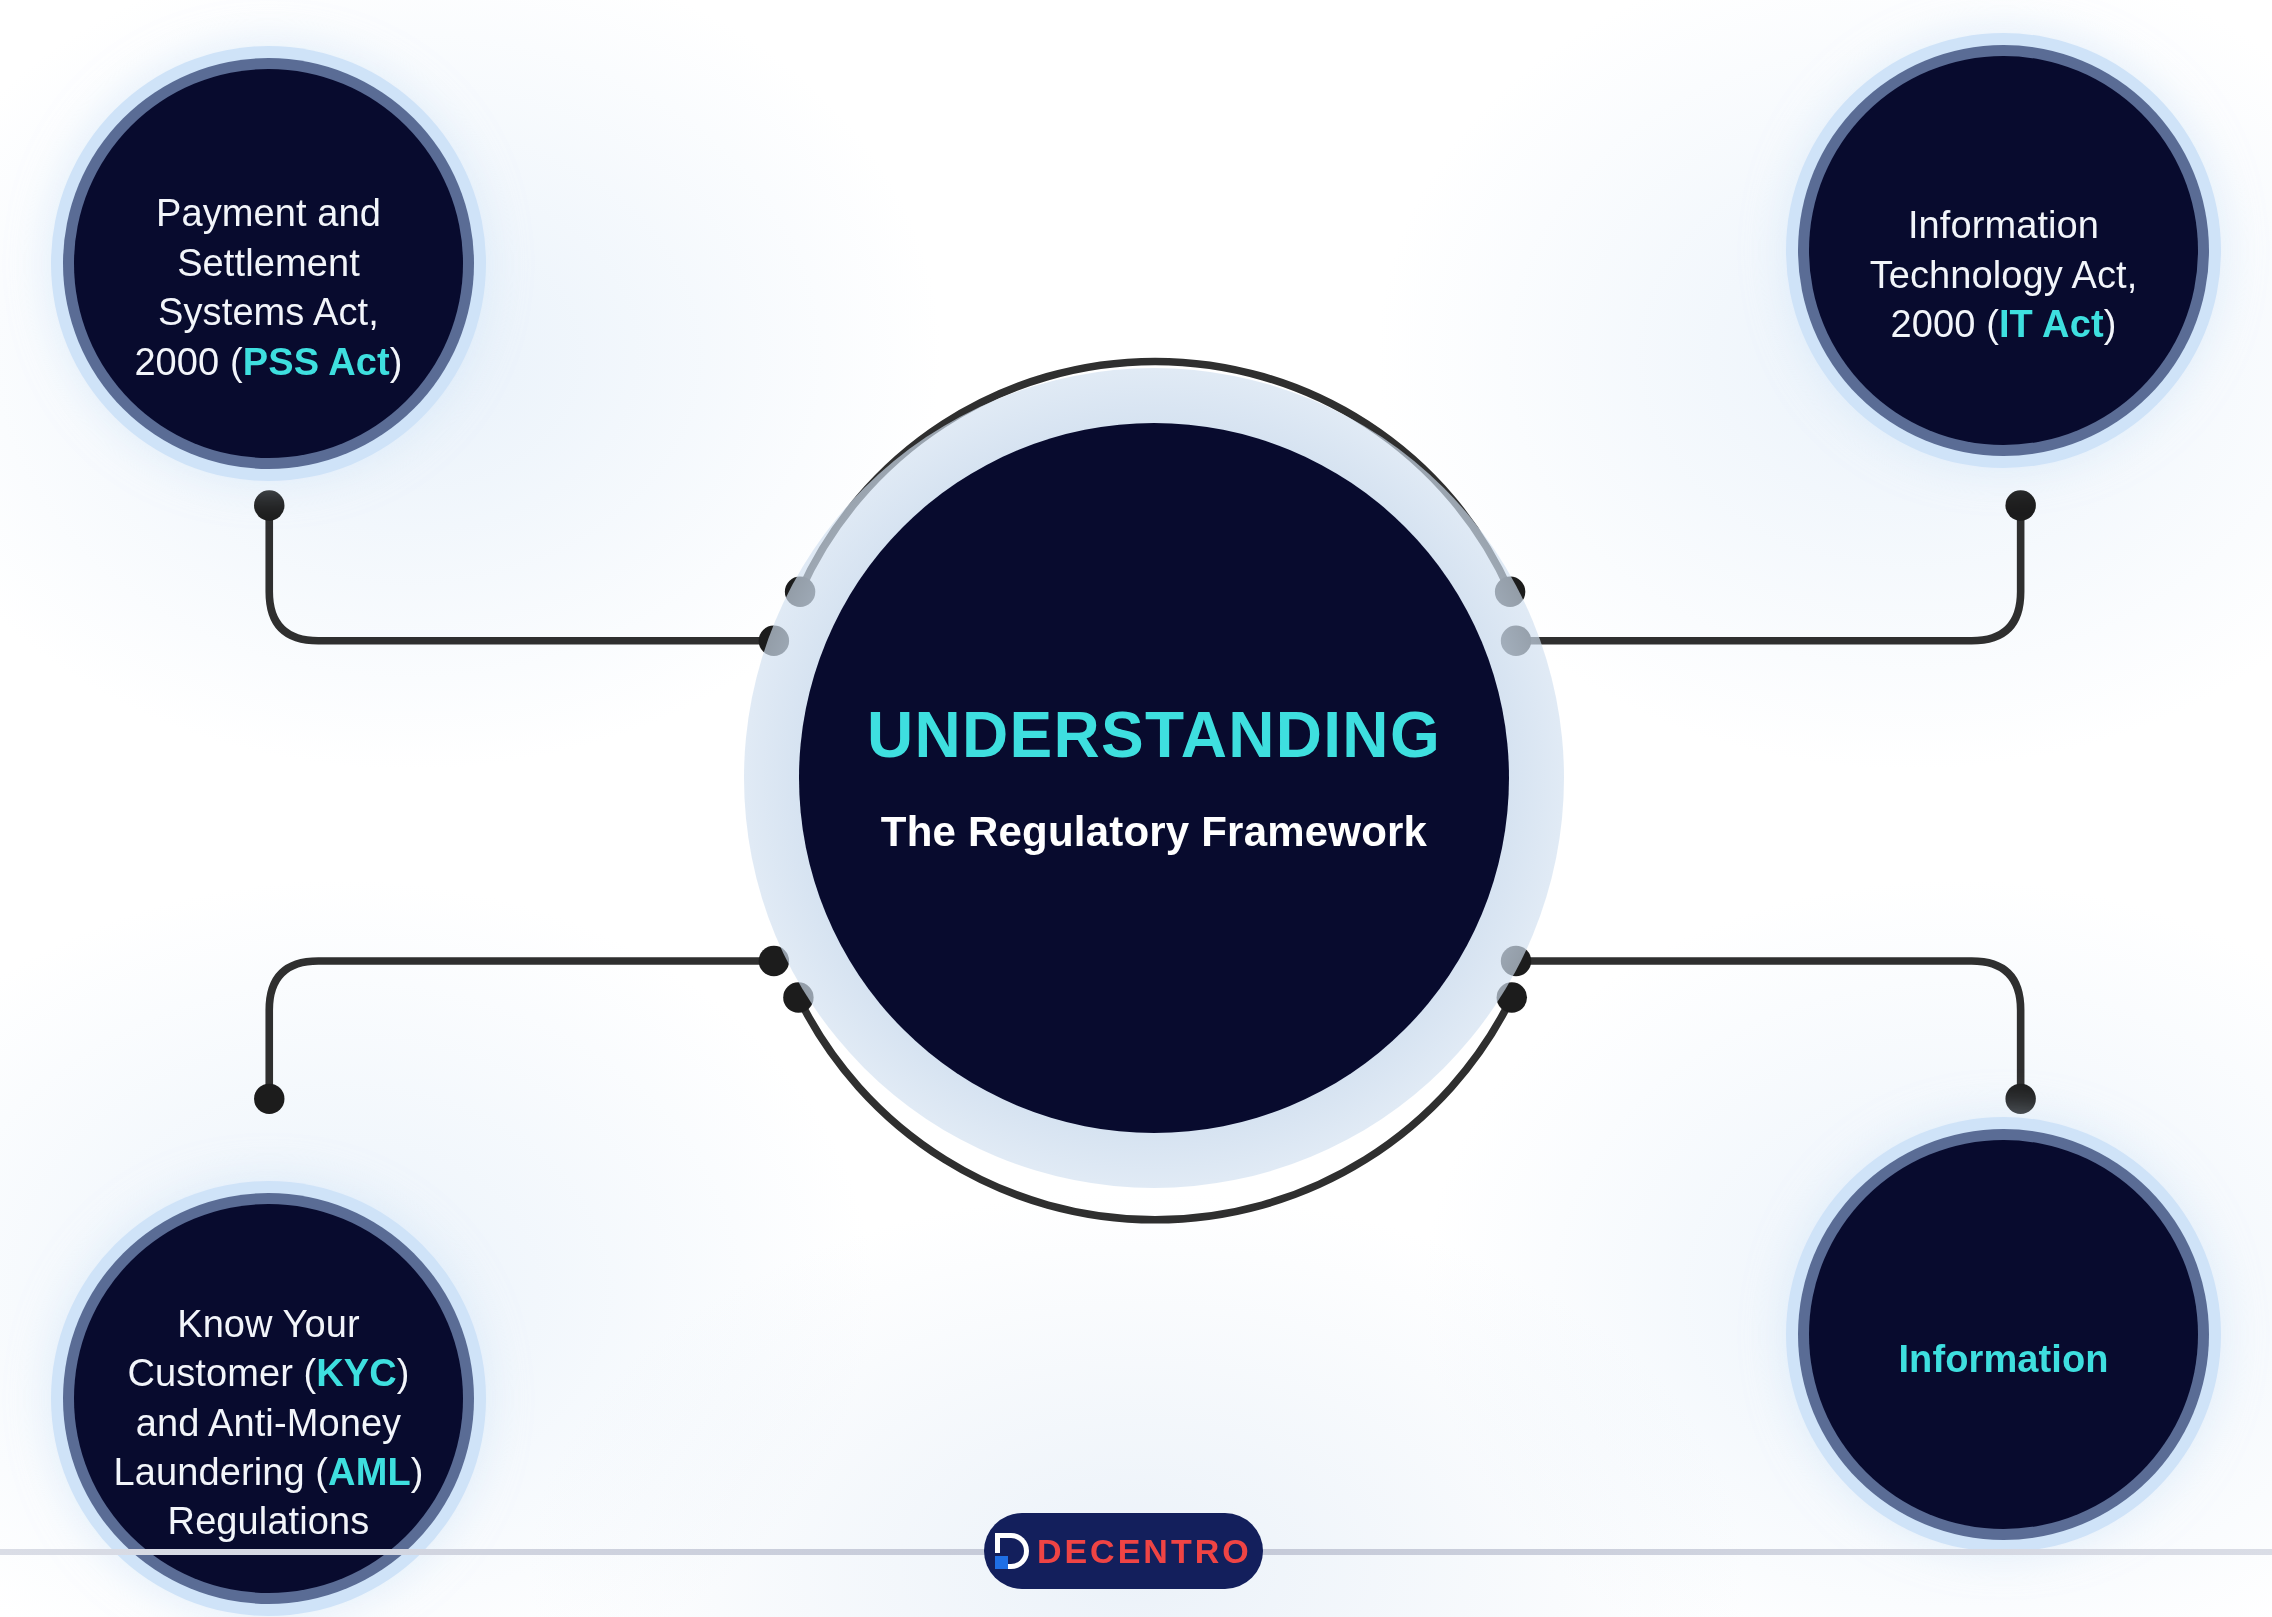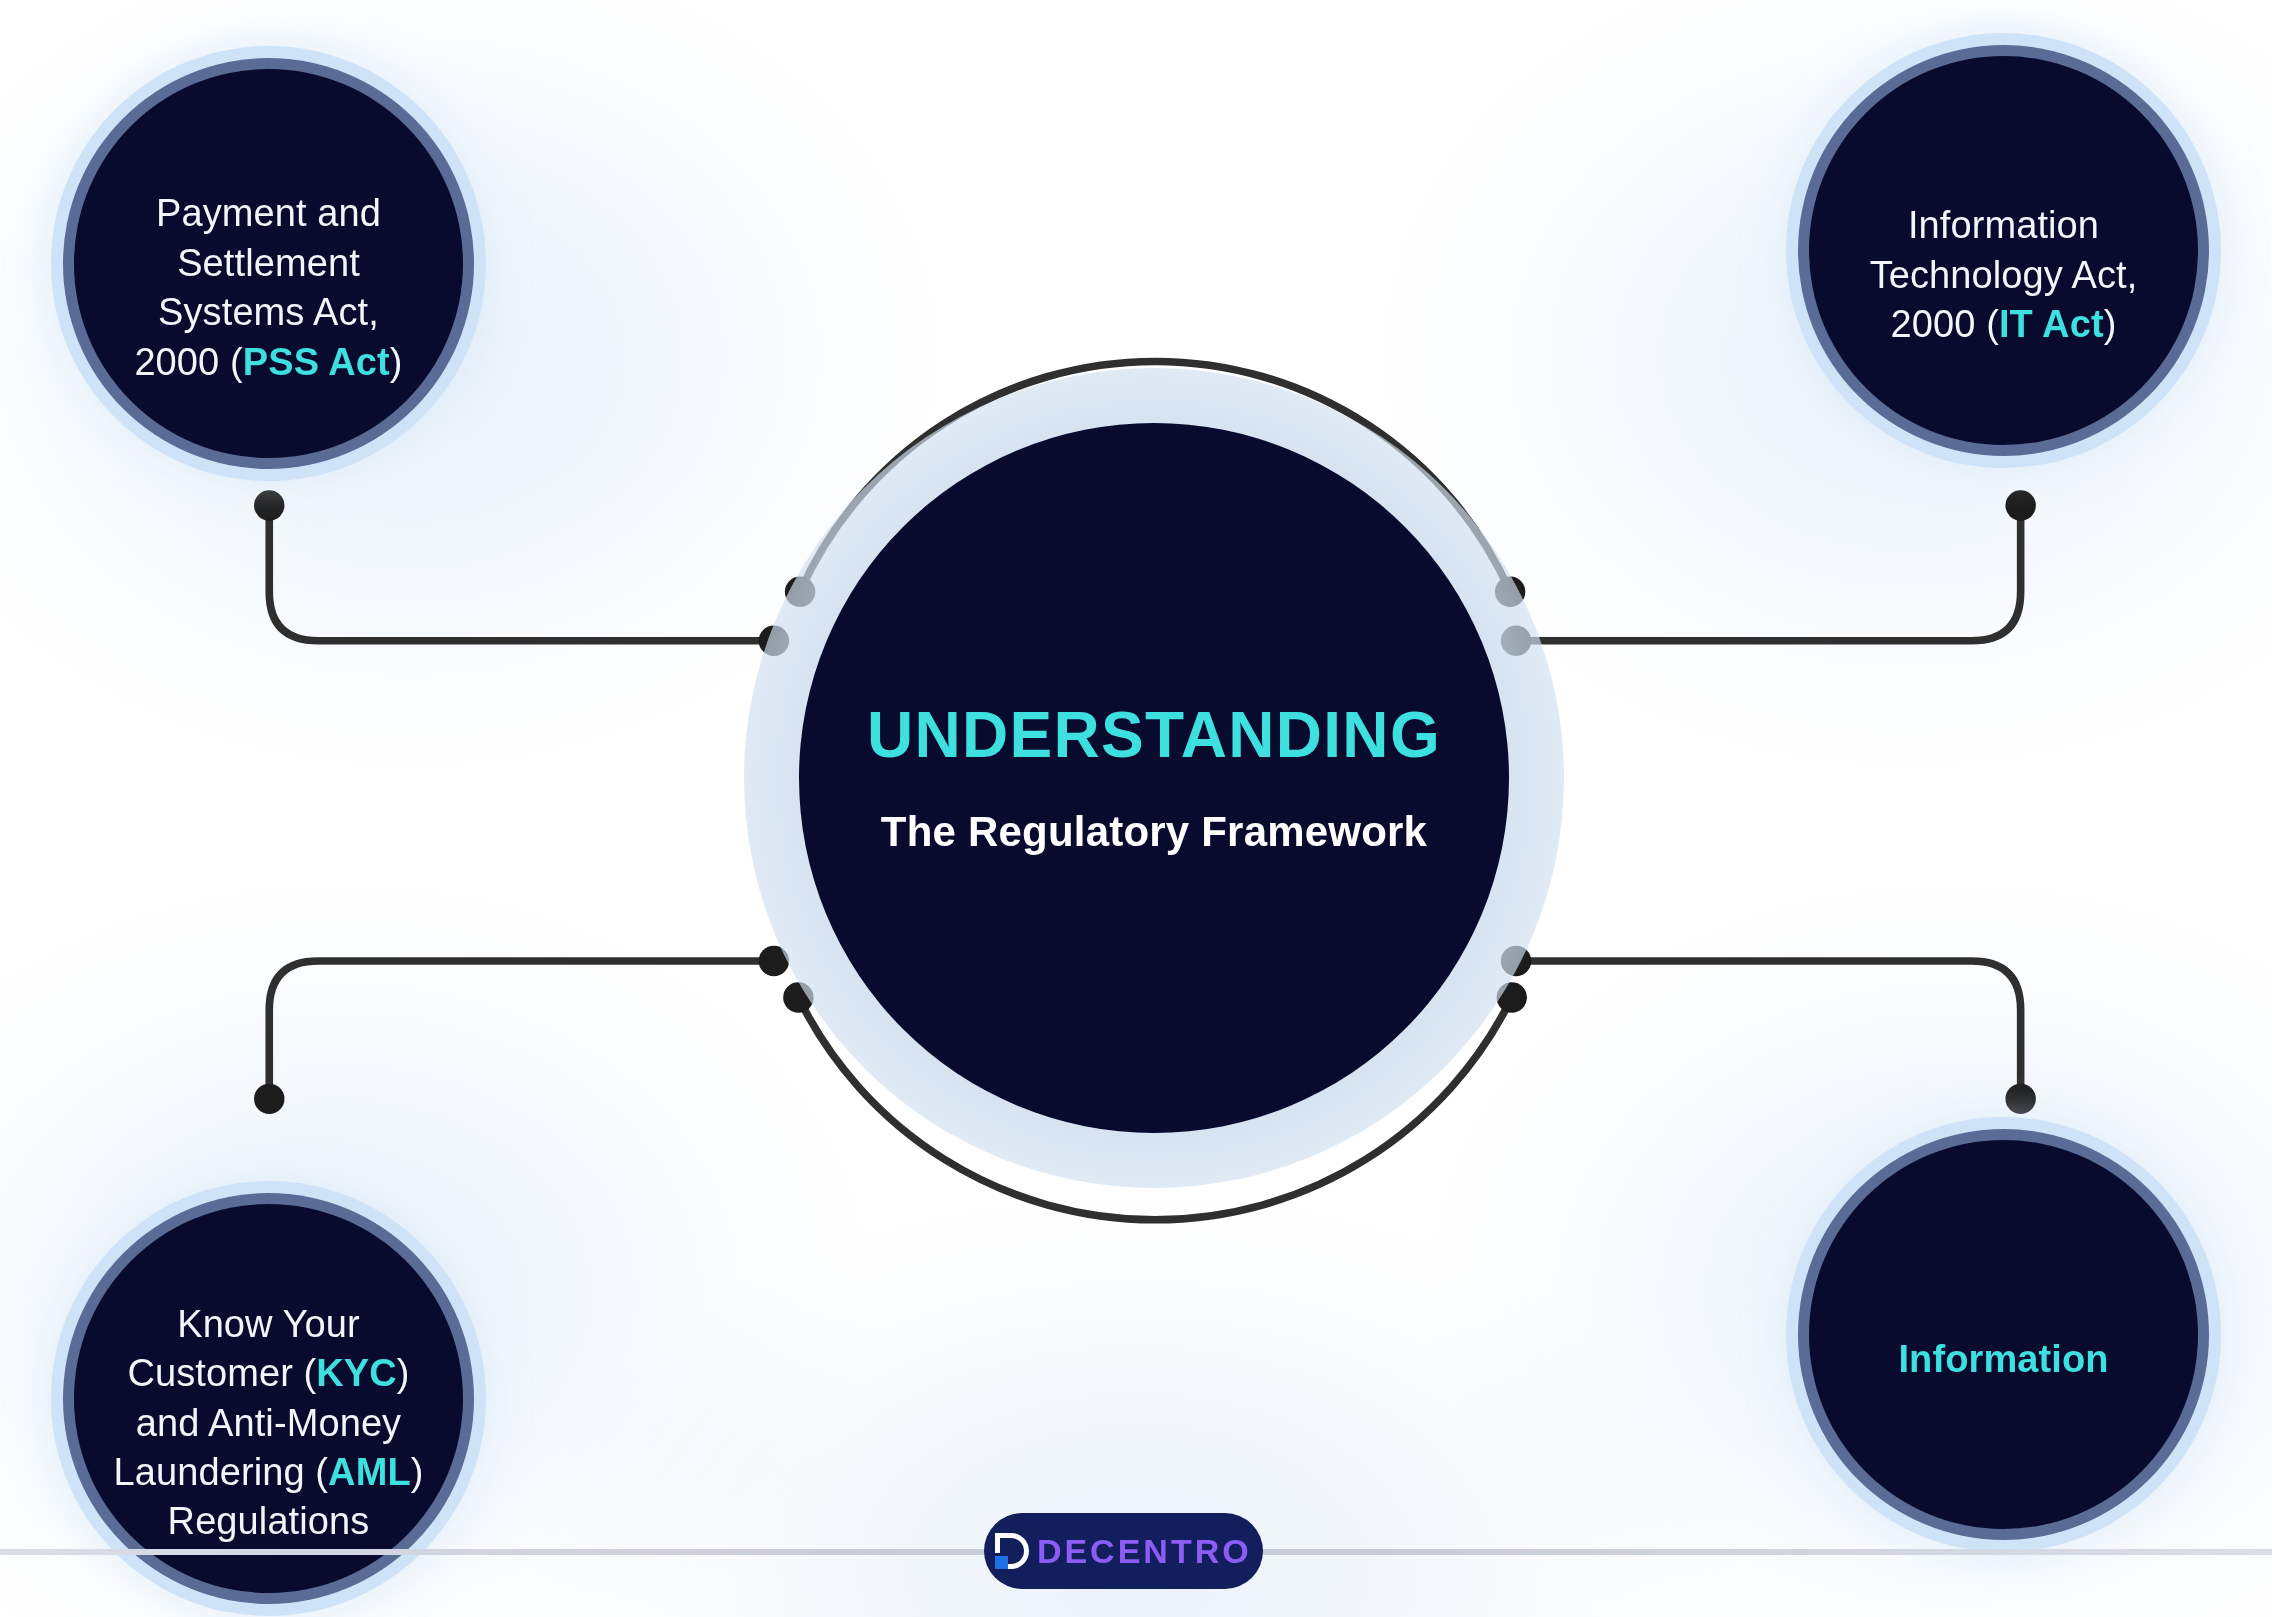--- a/index.html
+++ b/index.html
@@ -107,21 +107,21 @@
   .logo-mark .dbody{
     position:absolute;left:0;top:0;width:34px;height:36px;
     border:5px solid #FFFFFF;border-left:none;
     border-radius:0 18px 18px 0;
     box-sizing:border-box;
   }
   .logo-mark .dstem{
     position:absolute;left:0;top:0;width:5px;height:20px;background:#FFFFFF;
   }
   .logo-text{
-    color:#8b5cf6;font-size:34px;font-weight:700;letter-spacing:3px;
+    color:#ef4444;font-size:34px;font-weight:700;letter-spacing:3px;
   }
 </style>
 </head>
 <body>
 
 <div class="bg-wash w1"></div>
 <div class="bg-wash w2"></div>
 <div class="bg-wash w3"></div>
 <div class="bg-wash w4"></div>
 <div class="bg-wash w5"></div>

